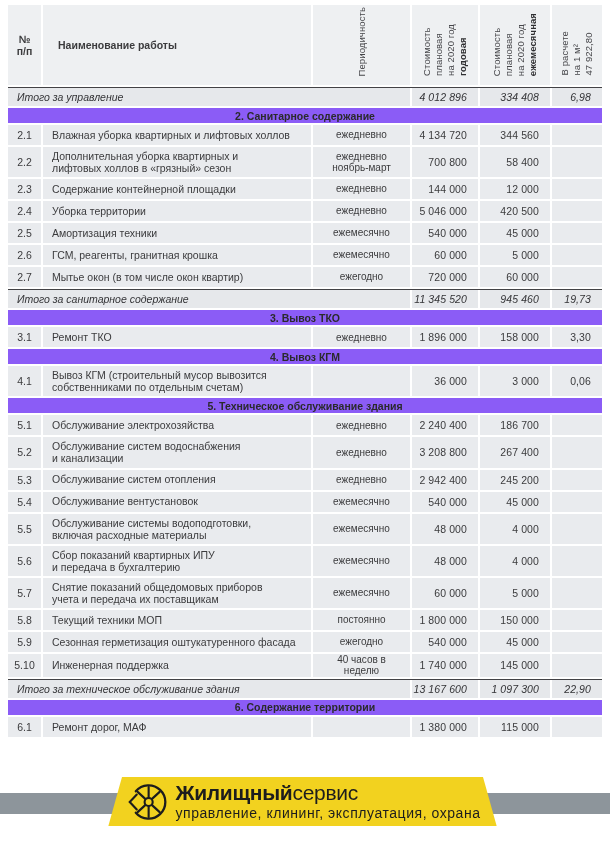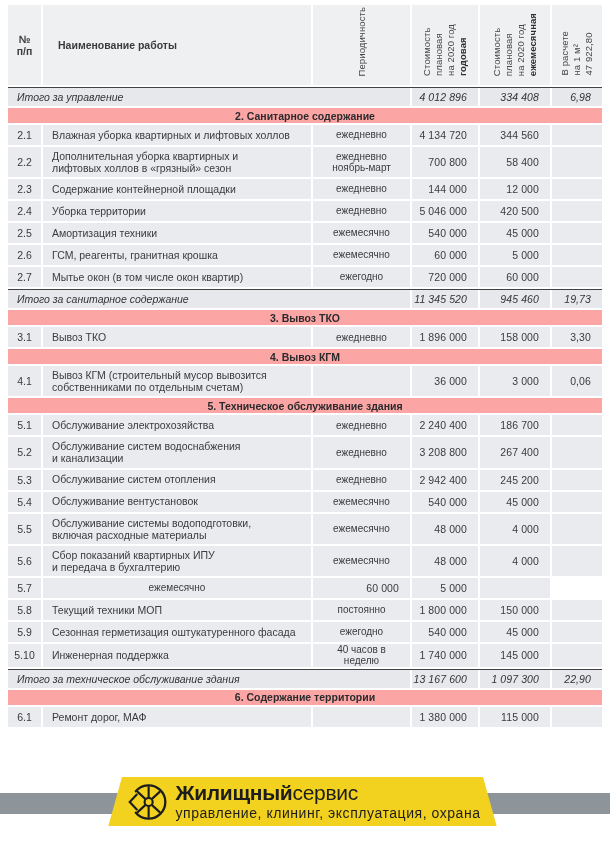--- a/index.html
+++ b/index.html
@@ -22,21 +22,21 @@
   .vhead > div { white-space:pre-line; font-size:9.5px; line-height:1.25; color:#46464a; letter-spacing:0.1px; }
   .vhead .vbold { font-weight:700; color:#2e2e31; }
 
   .row.item { min-height:20px; }
   .c-id     { justify-content:center; font-size:10.5px; }
   .c-name   { padding:3px 9px; font-size:10.5px; line-height:1.15; white-space:pre-line; }
   .c-period { justify-content:center; text-align:center; font-size:10px; line-height:1.15; white-space:pre-line; }
   .c-num    { justify-content:flex-end; padding-right:11px; font-size:10.5px; letter-spacing:0.1px; }
 
   .row.section { min-height:15px; }
-  .row.section > span { grid-column:1 / 7; background:#fca5a5; justify-content:center;
+  .row.section > span { grid-column:1 / 7; background:#8b5cf6; justify-content:center;
                         font-size:10.5px; font-weight:700; color:#2a2a2c; }
 
   .row.total { min-height:18px; border-top:1.5px solid #424245; }
   .row.total > div { background:#e6e8eb; font-weight:400; font-style:italic; color:#333336; }
   .row.total .c-name { grid-column:1 / 4; }
 
   
   .band { position:absolute; left:0; top:793px; width:610px; height:21px; background:#8d959b; }
   .trap { position:absolute; left:100px; top:777px; width:405px; height:49px; background:#f2d21f;
           clip-path:polygon(22px 0, 383px 0, 400px 61px, 5px 61px);
@@ -154,21 +154,21 @@
         <div class="c-name">Итого за санитарное содержание</div>
         <div class="c-num">11 345 520</div>
         <div class="c-num">945 460</div>
         <div class="c-num">19,73</div>
       </div>
       <div class="row section">
         <span>3. Вывоз ТКО</span>
       </div>
       <div class="row item">
         <div class="c-id">3.1</div>
-        <div class="c-name">Вывоз ТКО</div>
+        <div class="c-name">Ремонт ТКО</div>
         <div class="c-period">ежедневно</div>
         <div class="c-num">1 896 000</div>
         <div class="c-num">158 000</div>
         <div class="c-num">3,30</div>
       </div>
       <div class="row section">
         <span>4. Вывоз КГМ</span>
       </div>
       <div class="row item">
         <div class="c-id">4.1</div>
@@ -228,20 +228,22 @@
         <div class="c-id">5.6</div>
         <div class="c-name">Сбор показаний квартирных ИПУ
 и передача в бухгалтерию</div>
         <div class="c-period">ежемесячно</div>
         <div class="c-num">48 000</div>
         <div class="c-num">4 000</div>
         <div class="c-num"></div>
       </div>
       <div class="row item">
         <div class="c-id">5.7</div>
+        <div class="c-name">Снятие показаний общедомовых приборов
+учета и передача их поставщикам</div>
         <div class="c-period">ежемесячно</div>
         <div class="c-num">60 000</div>
         <div class="c-num">5 000</div>
         <div class="c-num"></div>
       </div>
       <div class="row item">
         <div class="c-id">5.8</div>
         <div class="c-name">Текущий техники МОП</div>
         <div class="c-period">постоянно</div>
         <div class="c-num">1 800 000</div>

